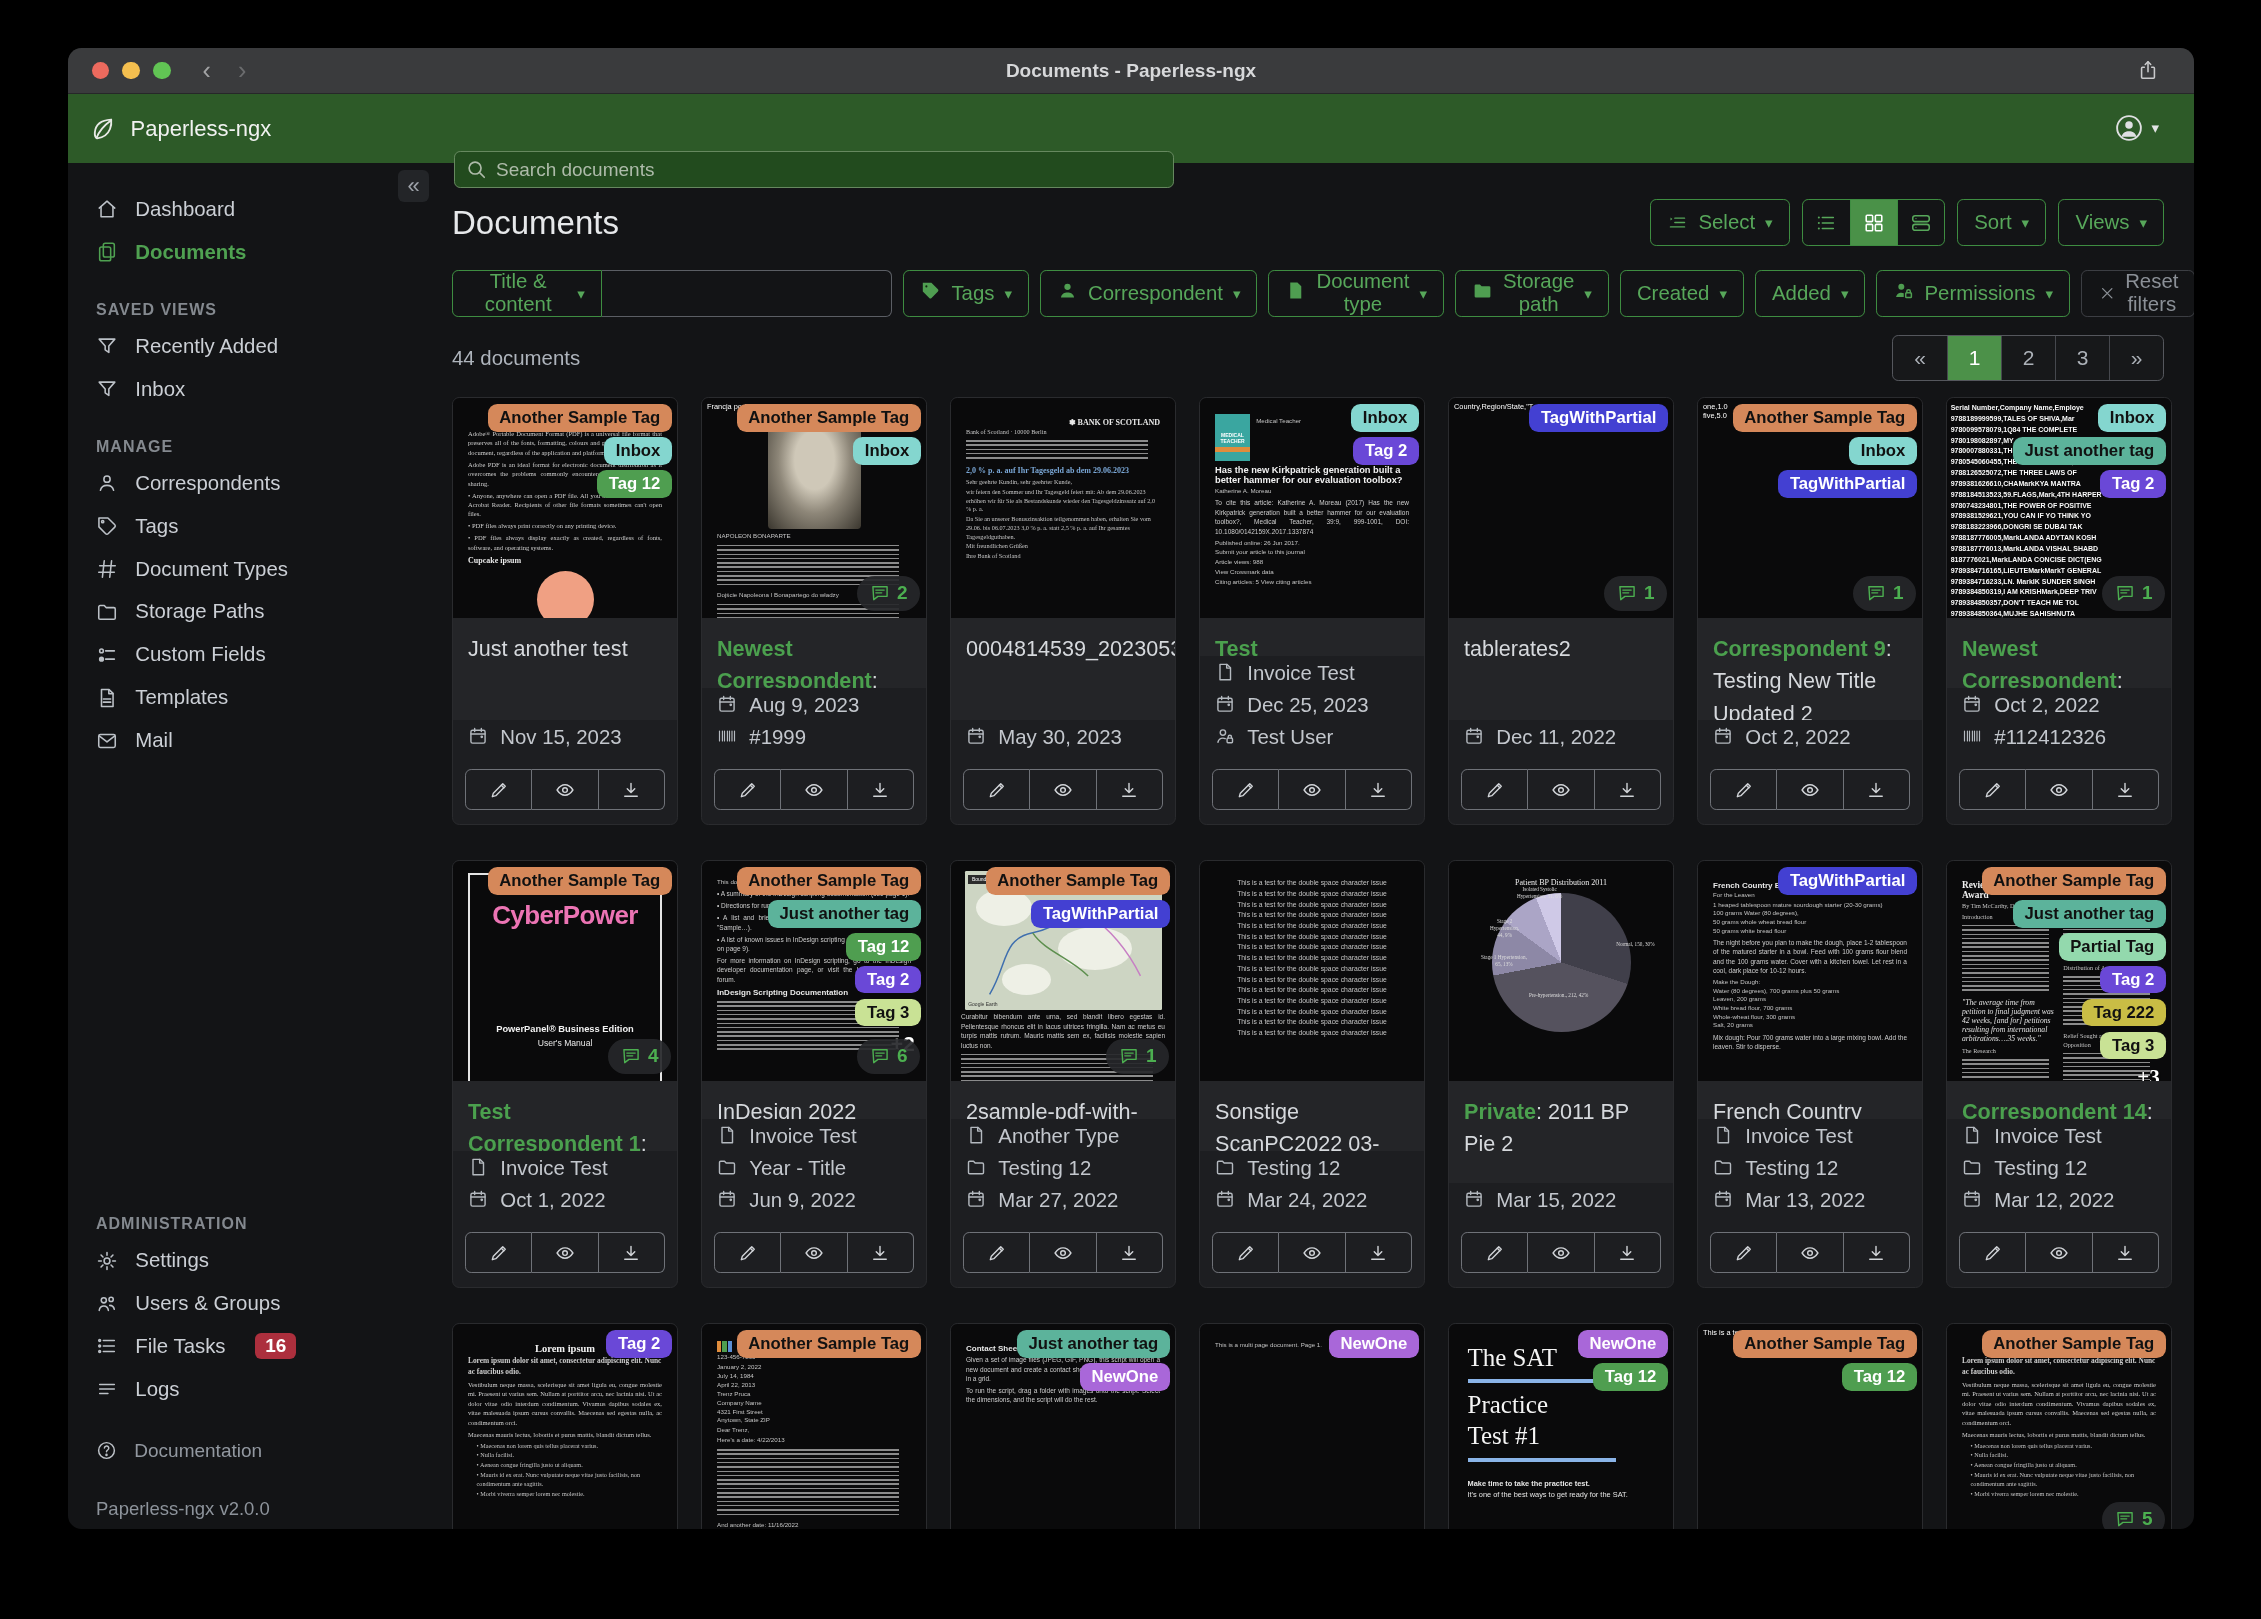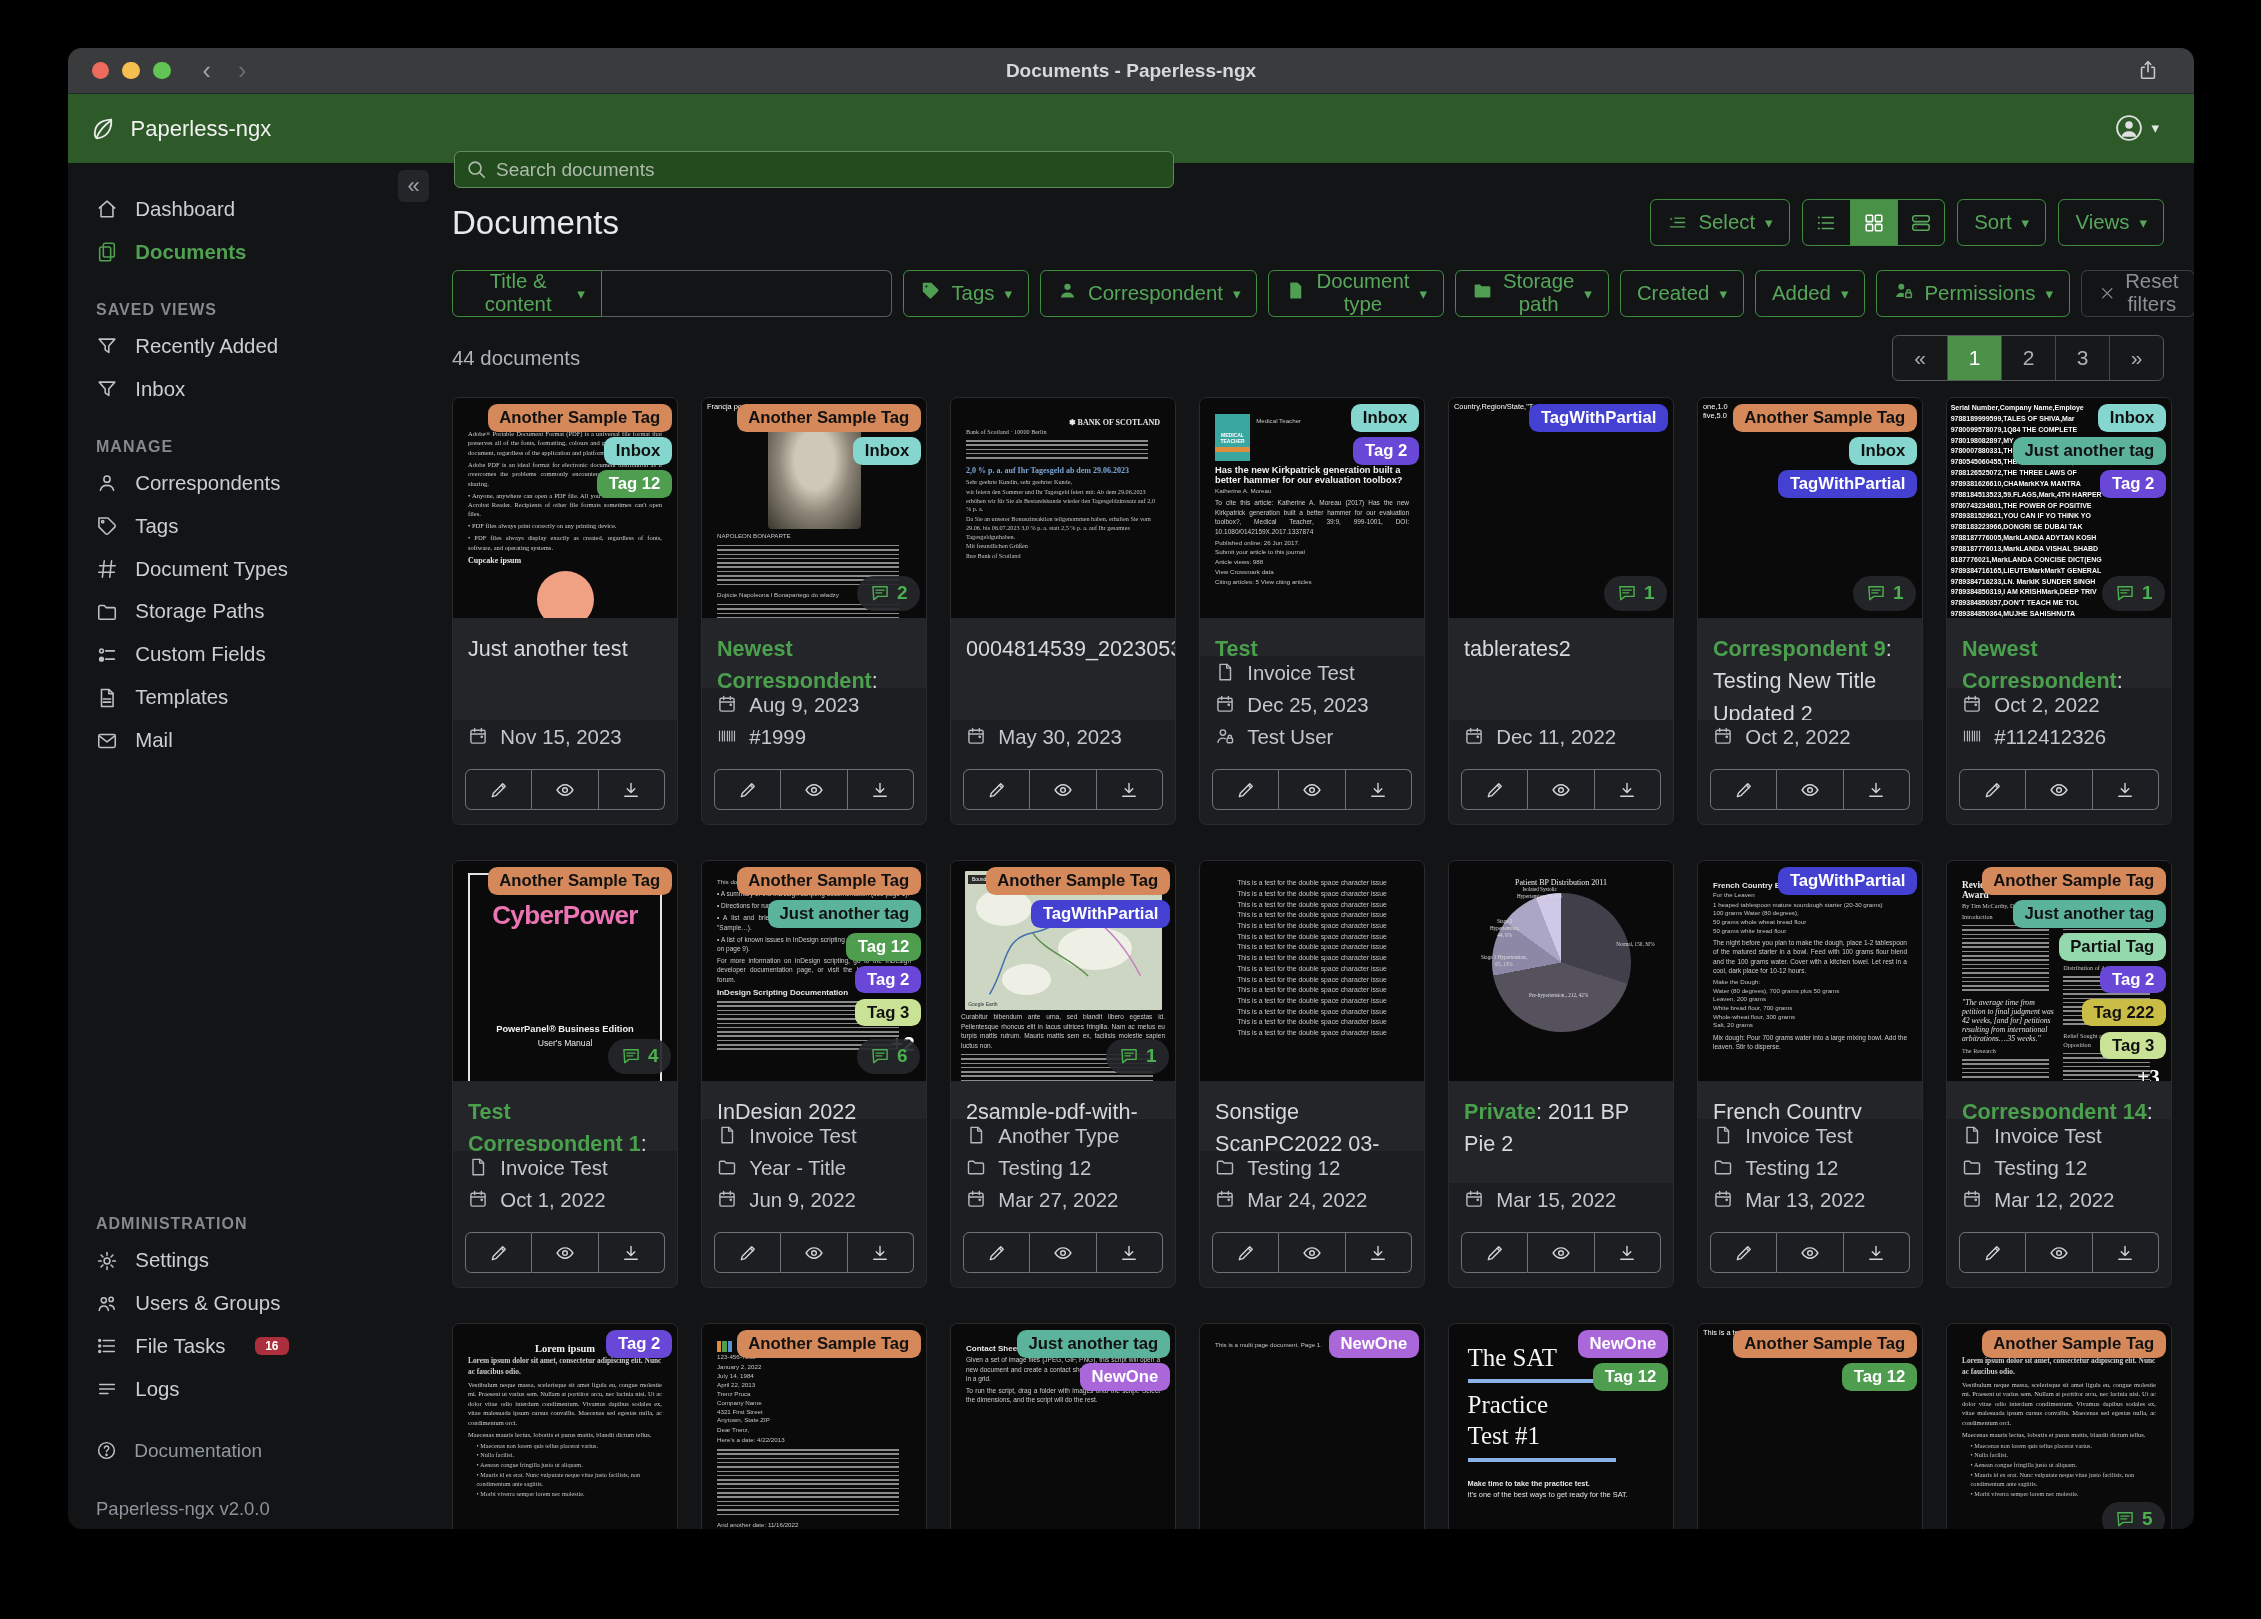--- a/index.html
+++ b/index.html
@@ -25,21 +25,21 @@
   .avatar{position:absolute;right:35px;top:18.5px;display:flex;align-items:center;gap:7.4px;color:#e3e4e6;}
   
   .body-area{position:absolute;top:115px;left:0;right:0;bottom:0;}
   .sidebar{position:absolute;left:0;top:0;bottom:0;width:358px;padding:25px 0 0 28px;overflow:hidden;display:flex;flex-direction:column;}
   .sb-item{display:flex;align-items:center;gap:17.3px;height:45px;color:#cbcfd5;font-size:20.4px;cursor:pointer;}
   .sb-item .icon{color:#bcc1c7;}
   .sb-item.active{color:#4fa151;font-weight:700;}
   .sb-item.active .icon{color:#4fa151;}
   .sb-header{margin:27px 0 6.2px 0;color:#84898f;font-size:16px;font-weight:700;letter-spacing:1px;}
   .sb-spacer{flex:0 0 426px;}
-  .sb-badge{margin-left:12.3px;background:#ac2f3d;color:#fff;font-size:12px;font-weight:700;padding:1.9px 10px;border-radius:6.2px;}
+  .sb-badge{margin-left:12.3px;background:#ac2f3d;color:#fff;font-size:19px;font-weight:700;padding:1.9px 10px;border-radius:6.2px;}
   .sb-foot{color:#9298a0;font-size:19px;}
   .sb-version{margin-top:16px;color:#8d939b;font-size:18.5px;height:43px;display:flex;align-items:center;}
   .collapse-btn{position:absolute;left:330px;top:7.4px;width:31px;height:32px;background:#232528;border-radius:6.2px;color:#9da2a9;font-size:22px;display:flex;align-items:center;justify-content:center;border:0;cursor:pointer;}
   .main{position:absolute;left:358px;top:0;right:0;bottom:0;overflow:hidden;padding:36px 30px 0 26px;}
   
   .toolbar{display:flex;align-items:center;}
   .page-title{font-size:33px;font-weight:500;color:#e6e8ea;margin:0;}
   .tb-right{margin-left:auto;display:flex;align-items:center;gap:12.3px;}
   .btn-green{display:inline-flex;align-items:center;gap:10px;height:47px;padding:0 16px;border:1.2px solid #3e8d41;border-radius:6.2px;color:#57a75a;font-size:20.4px;background:transparent;cursor:pointer;}
   .caret{font-size:15px;line-height:1;}

